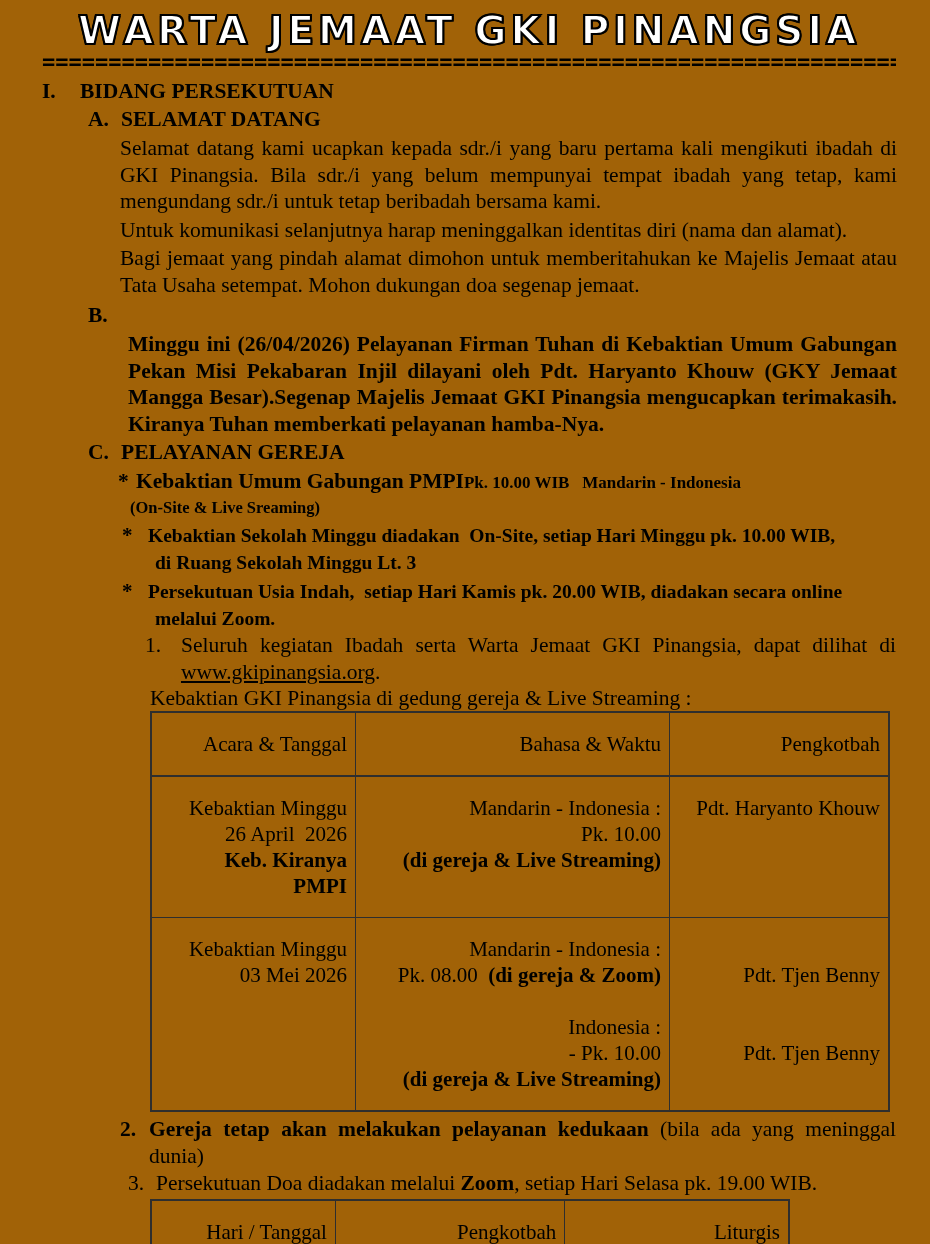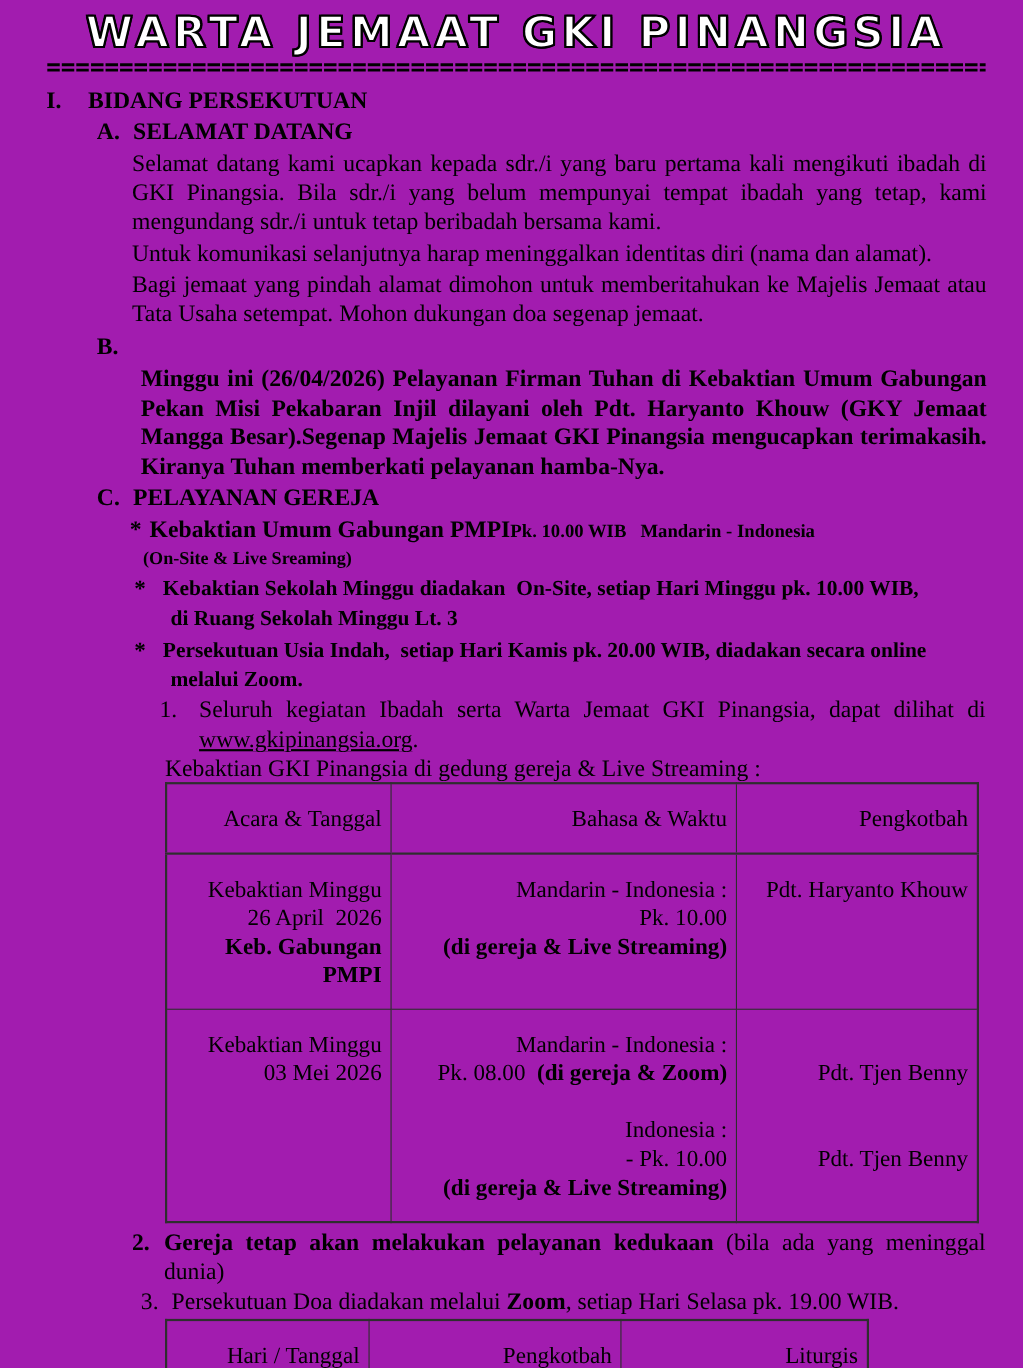--- a/index.html
+++ b/index.html
@@ -1,18 +1,18 @@
 <!DOCTYPE html>
 <html><head>
 <meta charset="utf-8">
 <style>
   * { margin:0; padding:0; box-sizing:border-box; }
   body { background:#888; }
   .page {
-    width:930px; height:1244px; background:#a21caf; color:#000;
+    width:930px; height:1244px; background:#a16207; color:#000;
     font-family:"Liberation Serif", serif;
     padding:8px 34px 0 42px; overflow:hidden; position:relative;
   }
   .doc-title {
     text-align:center; white-space:nowrap;
     font-family:"DejaVu Sans", sans-serif; font-weight:800;
     font-size:39px; letter-spacing:4px; line-height:46px;
     color:#fff; -webkit-text-stroke:1.9px #000;
     text-shadow:-1px -1px 0 #000, 1px -1px 0 #000, -1px 1px 0 #000, 1px 1px 0 #000;
   }
@@ -139,21 +139,21 @@
         <th>Acara &amp; Tanggal</th>
         <th>Bahasa &amp; Waktu</th>
         <th>Pengkotbah</th>
       </tr>
     </thead>
     <tbody>
       <tr>
         <td>
           <div class="pre">Kebaktian Minggu</div>
           <div class="pre">26 April  2026</div>
-          <div class="b">Keb. Gabungan</div>
+          <div class="b">Keb. Kiranya</div>
           <div class="b">PMPI</div>
         </td>
         <td>
           <div>Mandarin - Indonesia :</div>
           <div>Pk. 10.00</div>
           <div class="b">(di gereja &amp; Live Streaming)</div>
         </td>
         <td>
           <div>Pdt. Haryanto Khouw</div>
         </td>

